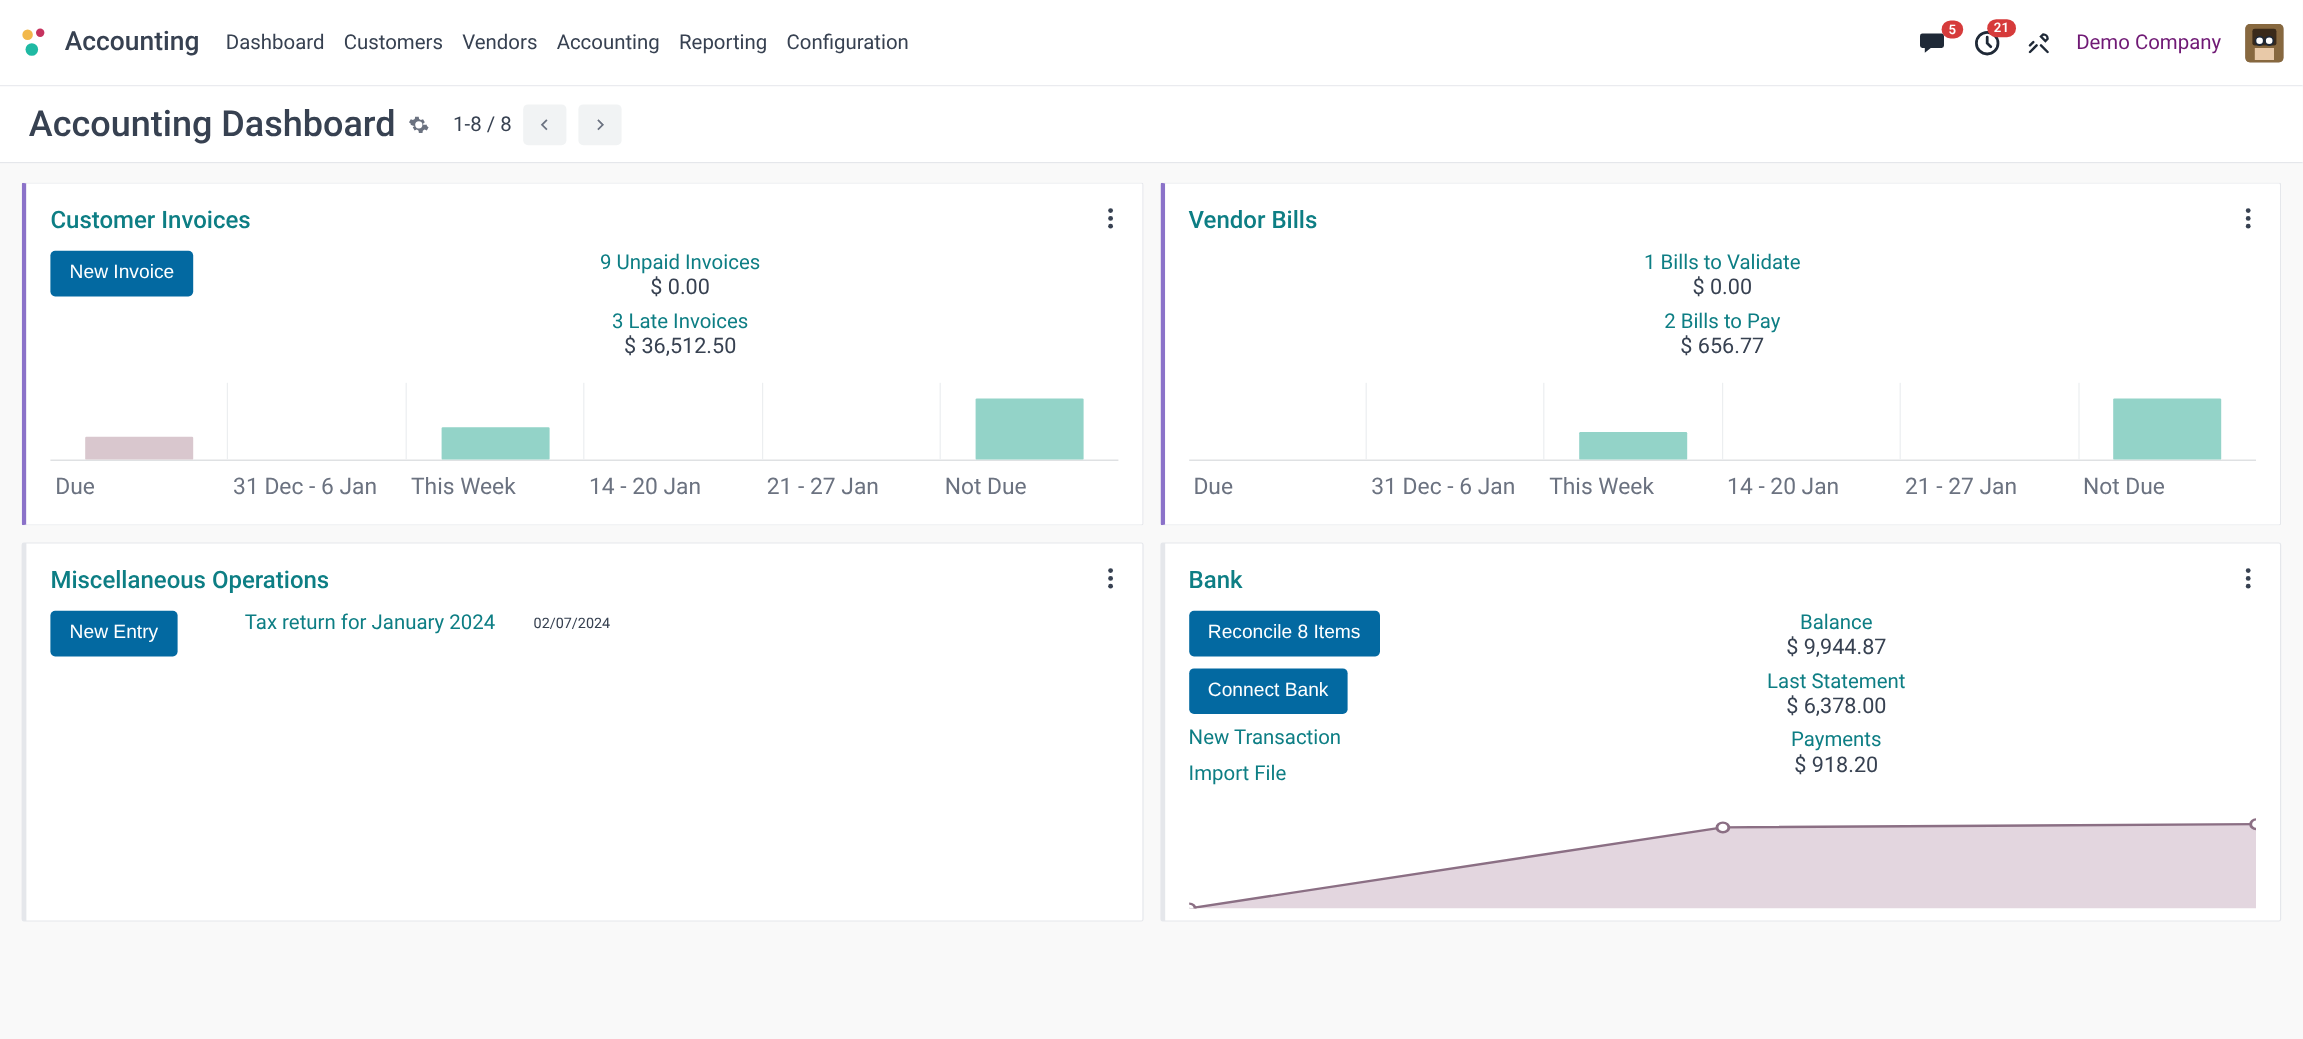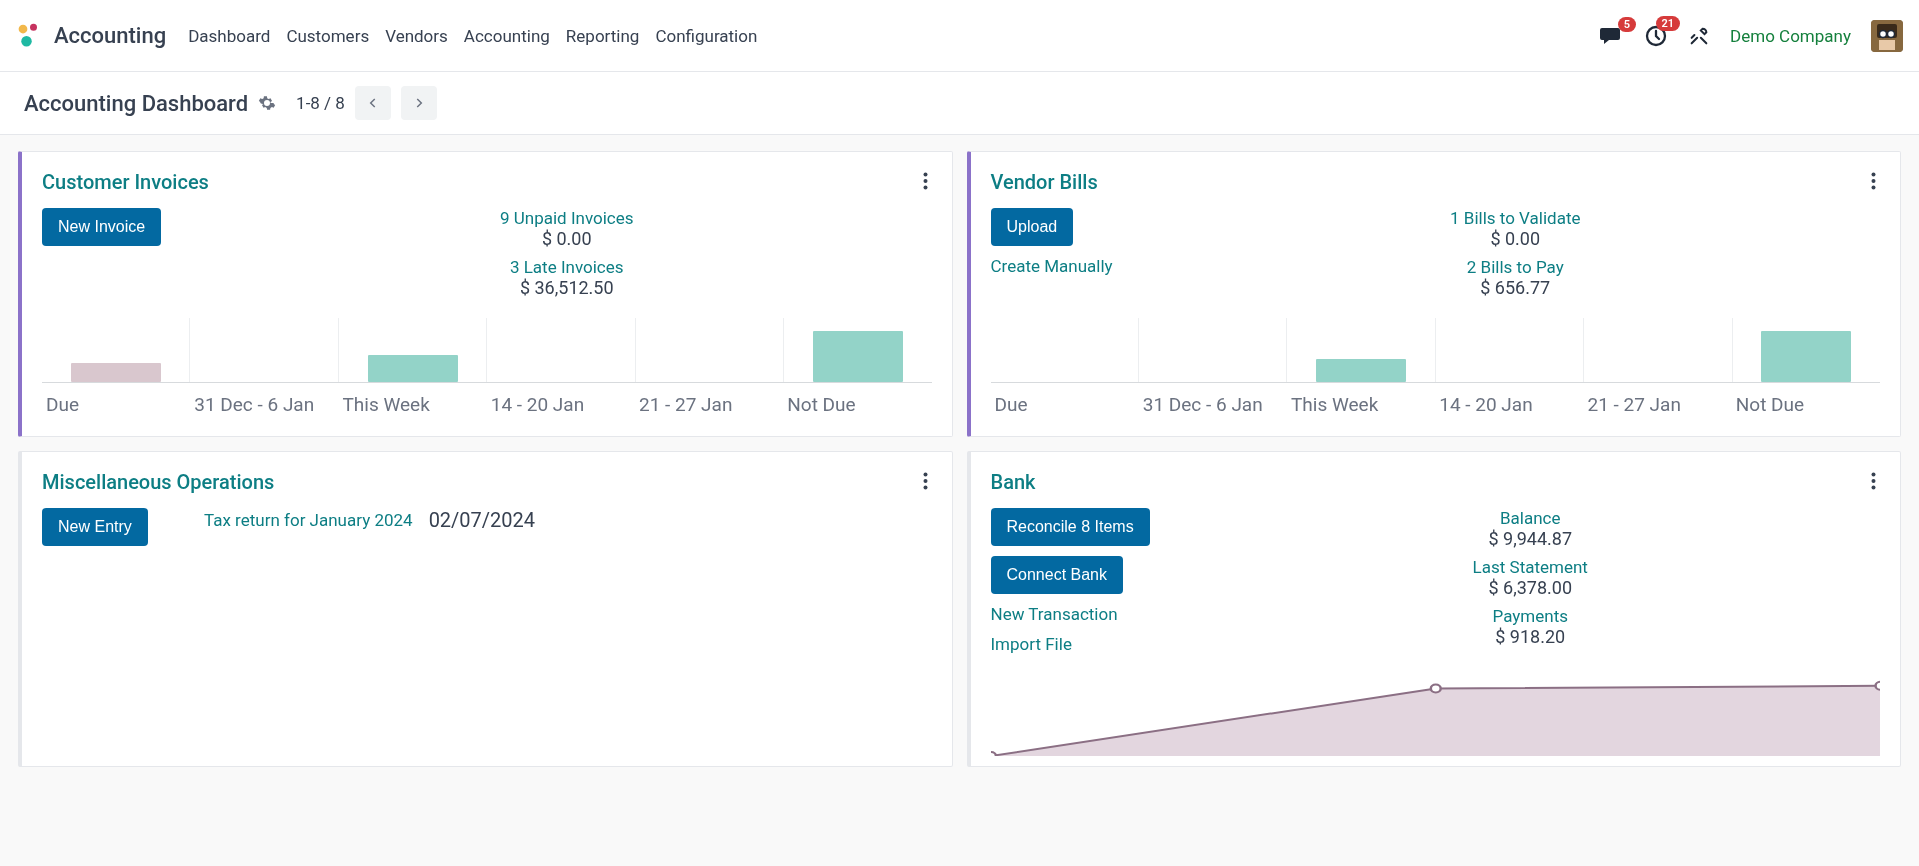--- a/index.html
+++ b/index.html
@@ -28,36 +28,36 @@
   }
   .nav { display: flex; gap: 16px; flex: 1; }
   .nav a { color: #374151; text-decoration: none; font-size: 17px; cursor: pointer; }
   .top-right { display: flex; align-items: center; gap: 20px; }
   .icon-badge { position: relative; cursor: pointer; }
   .icon-badge .badge {
     position: absolute; top: -8px; right: -12px;
     background: #d63b3b; color: #fff; border-radius: 10px;
     font-size: 11px; font-weight: 600; padding: 1px 6px;
   }
-  .company-name { font-size: 17px; color: #15803d; cursor: pointer; }
+  .company-name { font-size: 17px; color: #701a75; cursor: pointer; }
   .avatar {
     width: 32px; height: 32px; border-radius: 4px; background: #8b7355;
     display: flex; align-items: center; justify-content: center;
     overflow: hidden; cursor: pointer;
   }
 
   
   .subheader {
     background: #fff;
     border-bottom: 1px solid #e5e7eb;
     display: flex; align-items: center;
     padding: 14px 24px;
     gap: 20px;
   }
-  .page-title { font-size: 22px; font-weight: 500; color: #374151; display:flex; align-items:center; gap:10px;}
+  .page-title { font-size: 30px; font-weight: 500; color: #374151; display:flex; align-items:center; gap:10px;}
   .gear-icon { color: #6b7280; cursor:pointer; }
   .search-wrap { flex: 1; display: flex; justify-content: center; }
   .search-box {
     display: flex; align-items: center;
     border: 1px solid #d1d5db; border-radius: 6px;
     padding: 4px 6px; width: 500px; background:#fff;
   }
   .search-box .mag { color:#374151; margin: 0 8px; }
   .filter-chip {
     display: flex; align-items: center;
@@ -107,21 +107,21 @@
   .actions { display:flex; flex-direction:column; gap:10px; min-width:140px; align-items:flex-start;}
   .btn {
     background:#0369a1; color:#fff; border:none; border-radius:4px;
     padding:10px 16px; font-size:16px; cursor:pointer;
   }
   .link { color:#0d7e84; font-size:17px; cursor:pointer; }
   .stats { flex:1; display:flex; flex-direction:column; gap:8px; }
   .stat-row { display:flex; justify-content:space-between; align-items:center;flex-direction:column; }
   .stat-label { color:#0d7e84; font-size:17px; cursor:pointer; }
   .stat-value { color:#374151; font-size:18px; }
-  .date-value { color:#374151; font-size:20px; margin-left: 16px;}
+  .date-value { color:#374151; font-size:12px; margin-left: 32px;}
 
   .misc-body { display:flex; align-items:flex-start; gap:22px;}
 
   
   .barchart { margin-top:20px; }
   .bars-row { display:flex; height:64px; align-items:flex-end; }
   .bar-cell { flex:1; display:flex; align-items:flex-end; justify-content:center; border-right:1px solid #eceef0; height:100%; padding:0 6px;}
   .bar-cell:last-child { border-right:none;}
   .bar { width:100%; max-width:90px; border-radius:1px; }
   .labels-row { display:flex; border-top:1px solid #d7dadd; }
@@ -268,24 +268,20 @@
       <span class="card-title">Vendor Bills</span>
       <span class="kebab">
         <svg width="5" height="18" viewBox="0 0 5 18">
             <circle cx="2.5" cy="2.5" r="2" fill="#374151"></circle>
             <circle cx="2.5" cy="9" r="2" fill="#374151"></circle>
             <circle cx="2.5" cy="15.5" r="2" fill="#374151"></circle>
           </svg>
       </span>
     </div>
     <div class="card-body">
-      <div class="actions">
-        <button class="btn">Upload</button>
-        <span class="link">Create Manually</span>
-      </div>
       <div class="stats">
         <div class="stat-row">
           <span class="stat-label">1 Bills to Validate</span>
           <span class="stat-value">$ 0.00</span>
         </div>
         <div class="stat-row">
           <span class="stat-label">2 Bills to Pay</span>
           <span class="stat-value">$ 656.77</span>
         </div>
       </div>

